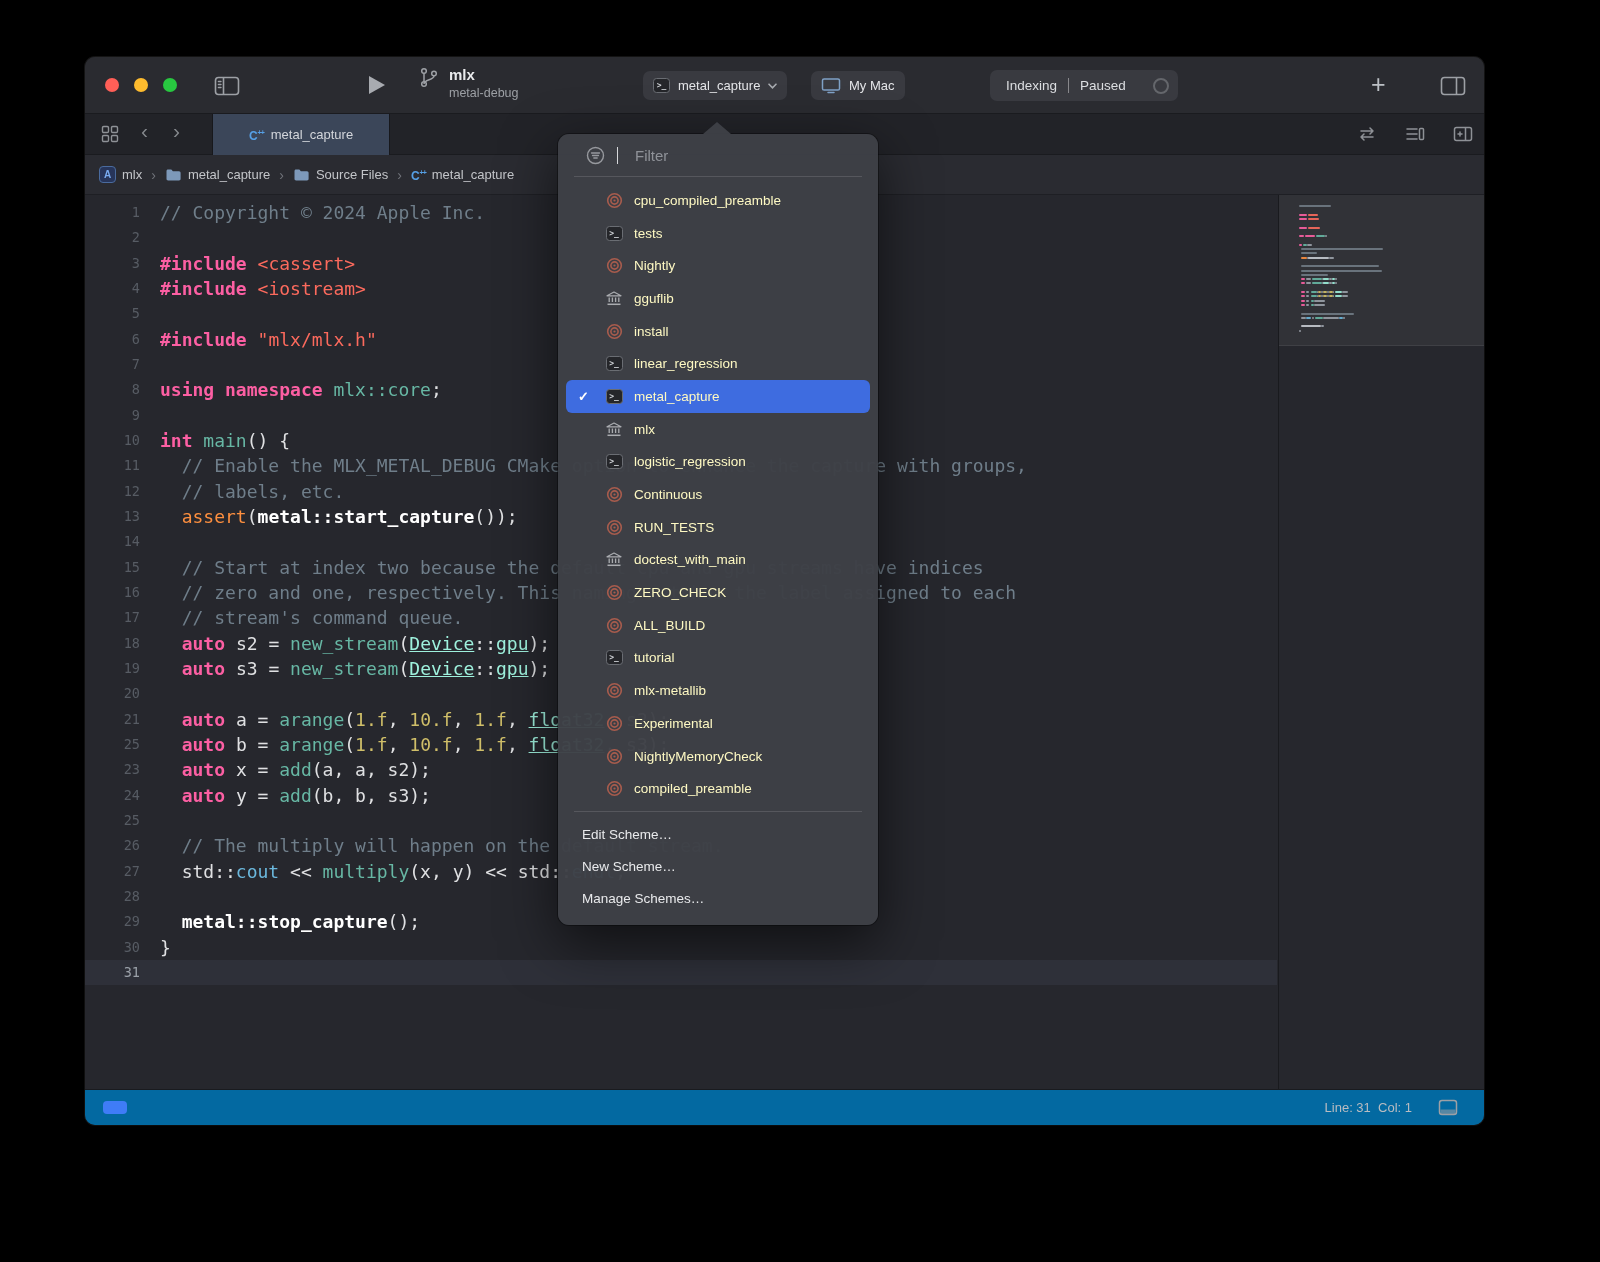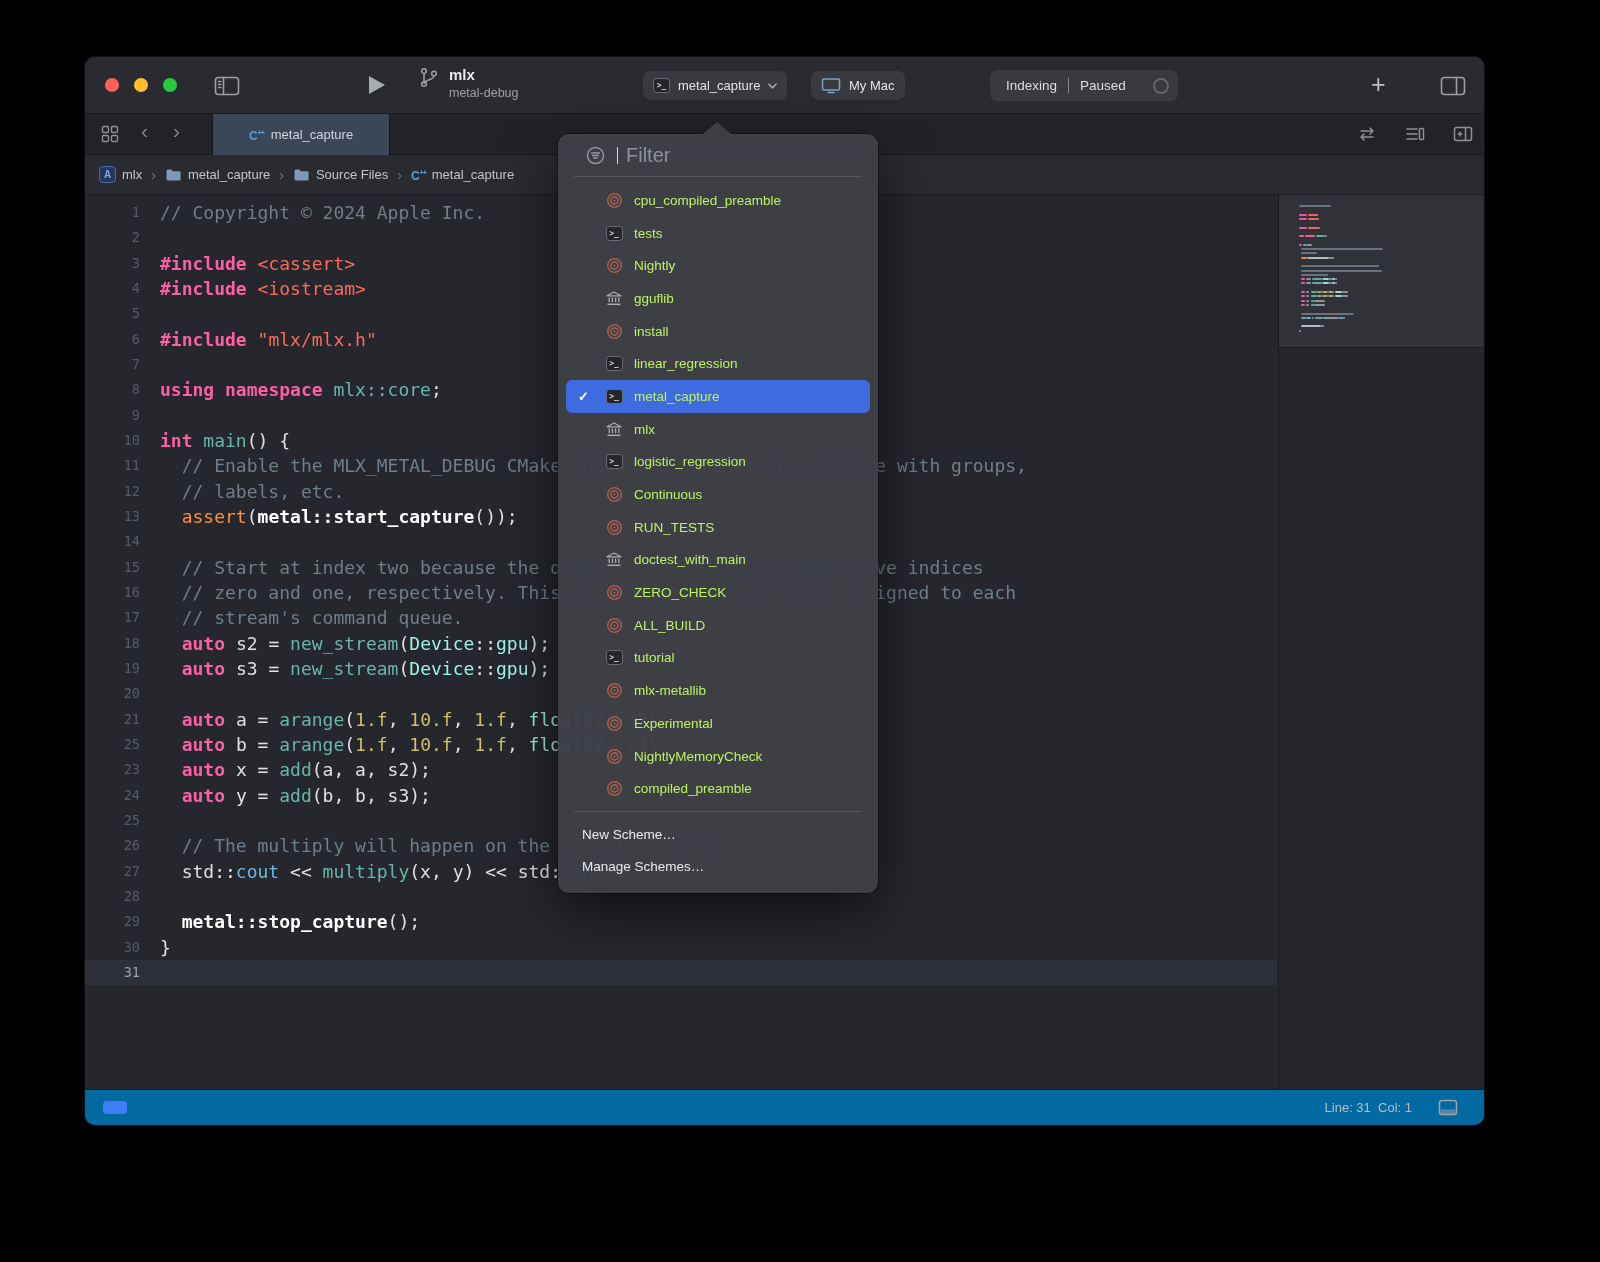--- a/index.html
+++ b/index.html
@@ -75,21 +75,21 @@
   .code-row.current { background:#2e3039; }
   .gutter { position:absolute; left:0; top:5px; width:55px; text-align:right;
             font-family:"DejaVu Sans Mono", monospace; font-size:13.5px; color:#575c64; }
   .gutter .ln { height:25.33px; line-height:25.33px; }
   .gutter .ln.cur { color:#9aa0a8; }
   .tok-c { color:var(--tok-comment,#6f7e8a); }
   .tok-k { color:var(--tok-keyword,#fc5fa3); font-weight:bold; }
   .tok-s { color:var(--tok-string,#fc6a5d); }
   .tok-n { color:var(--tok-number,#d0bf69); }
   .tok-f { color:var(--tok-function,#67b7a4); }
-  .tok-t { color:var(--tok-type,#9ef1dd); }
+  .tok-t { color:var(--tok-type,#9ef1dd);text-decoration:underline; }
   .tok-m { color:var(--tok-macro,#fd8f3f); }
   .tok-v { color:var(--tok-stdvar,#6bb8dd); }
   .tok-p { color:var(--tok-plain,#dfe0e2); }
   .tok-pb { color:#ffffff; font-weight:bold; }
 
   .minimap { position:absolute; right:0; top:0; width:206px; bottom:0; border-left:1px solid #191a1e; }
   .minimap-viewport { position:absolute; left:0; top:0; width:100%; height:151px;
                       background:rgba(255,255,255,.05); border-bottom:1px solid rgba(255,255,255,.07); }
   .minimap-content { position:absolute; left:20px; top:10px; right:8px; }
   .mseg { position:absolute; height:2.1px; border-radius:1px; opacity:.9; }
@@ -103,29 +103,29 @@
 
   
   .popover { position:absolute; left:558px; top:134px; width:320px; z-index:50;
              background:rgba(62,64,70,.97); border-radius:11px;
              box-shadow:0 18px 55px rgba(0,0,0,.6), 0 0 0 1px rgba(0,0,0,.35); }
   .popover .arrow { position:absolute; top:-12px; left:145px; width:0; height:0;
                     border-left:14px solid transparent; border-right:14px solid transparent;
                     border-bottom:12px solid rgba(62,64,70,.97); }
   .filter-row { height:42px; display:flex; align-items:center; gap:8px; padding:0 16px 0 28px; }
   .filter-caret { width:1px; height:17px; background:#d6d8db; margin-left:4px; }
-  .filter-placeholder { color:#8f9298; font-size:20px; }
+  .filter-placeholder { color:#8f9298; font-size:15px;margin-left:9px; }
   .pop-sep { height:1px; background:rgba(255,255,255,.13); margin:0 16px; }
   .scheme-list { padding:7px 0 6px; }
   .scheme-row { height:32.7px; margin:0 8px; border-radius:6px; display:flex; align-items:center;
                 padding-left:12px; gap:0; }
   .scheme-row.selected { background:var(--accent,#3e6ce0); }
   .scheme-row .check { width:26px; color:#fff; font-size:13px; font-weight:bold; flex:none; }
   .scheme-row .s-icon { width:20px; display:flex; justify-content:center; flex:none; margin-right:10px; }
-  .scheme-row .s-label { color:#bef264; font-size:13.5px; }
+  .scheme-row .s-label { color:#fef9c3; font-size:13.5px; }
   .actions { padding:6px 0 11px; }
   .action-row { height:32px; display:flex; align-items:center; padding-left:24px;
                 color:#e9eaec; font-size:13.5px; }
 </style>
 </head>
 <body>
 
 <div class="screen">
   <div class="window">
 
@@ -623,17 +623,18 @@
               <circle cx="8.5" cy="8.5" r="6.8" fill="none" stroke="#a85c4d" stroke-width="1.6"></circle>
               <circle cx="8.5" cy="8.5" r="3.6" fill="none" stroke="#a85c4d" stroke-width="1.6"></circle>
               <circle cx="8.5" cy="8.5" r="1.1" fill="#a85c4d"></circle>
             </svg>
           </span>
           <span class="s-label">compiled_preamble</span>
         </div>
       </div>
     <div class="pop-sep"></div>
     <div class="actions">
+        <div class="action-row">Edit Scheme…</div>
         <div class="action-row">New Scheme…</div>
         <div class="action-row">Manage Schemes…</div>
       </div>
   </div>
 </div>
 
 </body></html>

